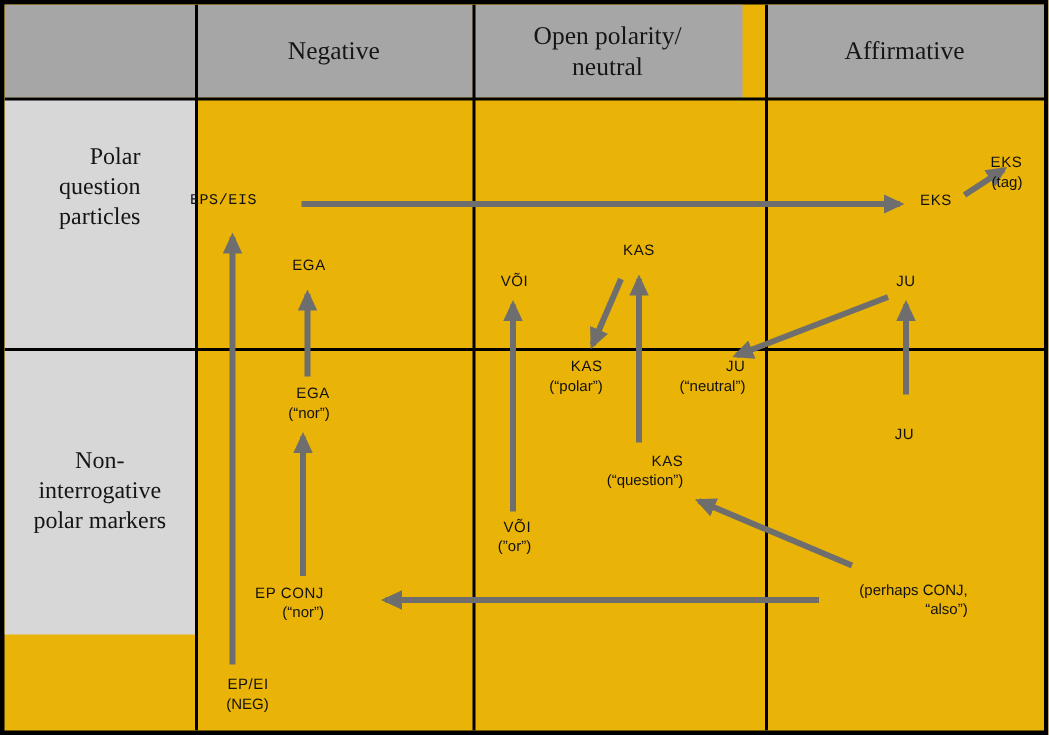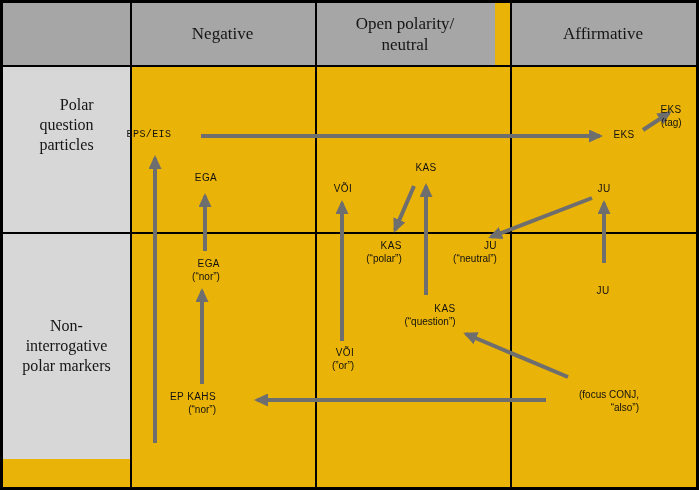--- a/index.html
+++ b/index.html
@@ -55,21 +55,21 @@
 <div class="figure">
 
   <div class="cell corner"></div>
   <div class="cell colhead" style="left:127px; width:185px;">Negative</div>
   <div class="cell colhead" style="left:312px; width:180px;">Open polarity/
 neutral</div>
   <div class="cell colhead" style="left:507px; width:186px;">Affirmative</div>
   <div class="cell rowhead" style="top:62px; height:167px; padding-bottom:48px;text-align:right;">Polar
 question
 particles</div>
-  <div class="cell rowhead" style="top:229px; height:227px;">Non-
+  <div class="cell rowhead" style="top:229px; height:191px;">Non-
 interrogative
 polar markers</div>
 
   <div class="vline" style="left:127px;"></div>
   <div class="vline" style="left:312px;"></div>
   <div class="vline" style="left:507px;"></div>
   <div class="hline" style="top:62px;"></div>
   <div class="hline" style="top:229px;"></div>
 
   <svg class="arrows" width="693" height="484" viewBox="0 0 693 484">
@@ -144,23 +144,27 @@
   <div class="node" style="left:600px; top:288px;">
     <div class="nlabel">JU</div>
   </div>
 
   <div class="node" style="left:340px; top:356px;">
     <div class="nlabel">VÕI</div>
     <div class="ngloss">(”or”)</div>
   </div>
 
   <div class="node" style="left:190px; top:400px;">
-    <div class="nlabel">EP KAHS</div>
+    <div class="nlabel">EP CONJ</div>
     <div class="ngloss">(“nor”)</div>
   </div>
 
   <div class="node" style="left:606px; top:398px;">
-    <div class="ngloss">(focus CONJ,
+    <div class="ngloss">(perhaps CONJ,
 “also”)</div>
   </div>
 
+  <div class="node" style="left:162px; top:461px;">
+    <div class="nlabel">EP/EI</div>
+    <div class="ngloss">(NEG)</div>
+  </div>
 
 </div>
 
 </body></html>

